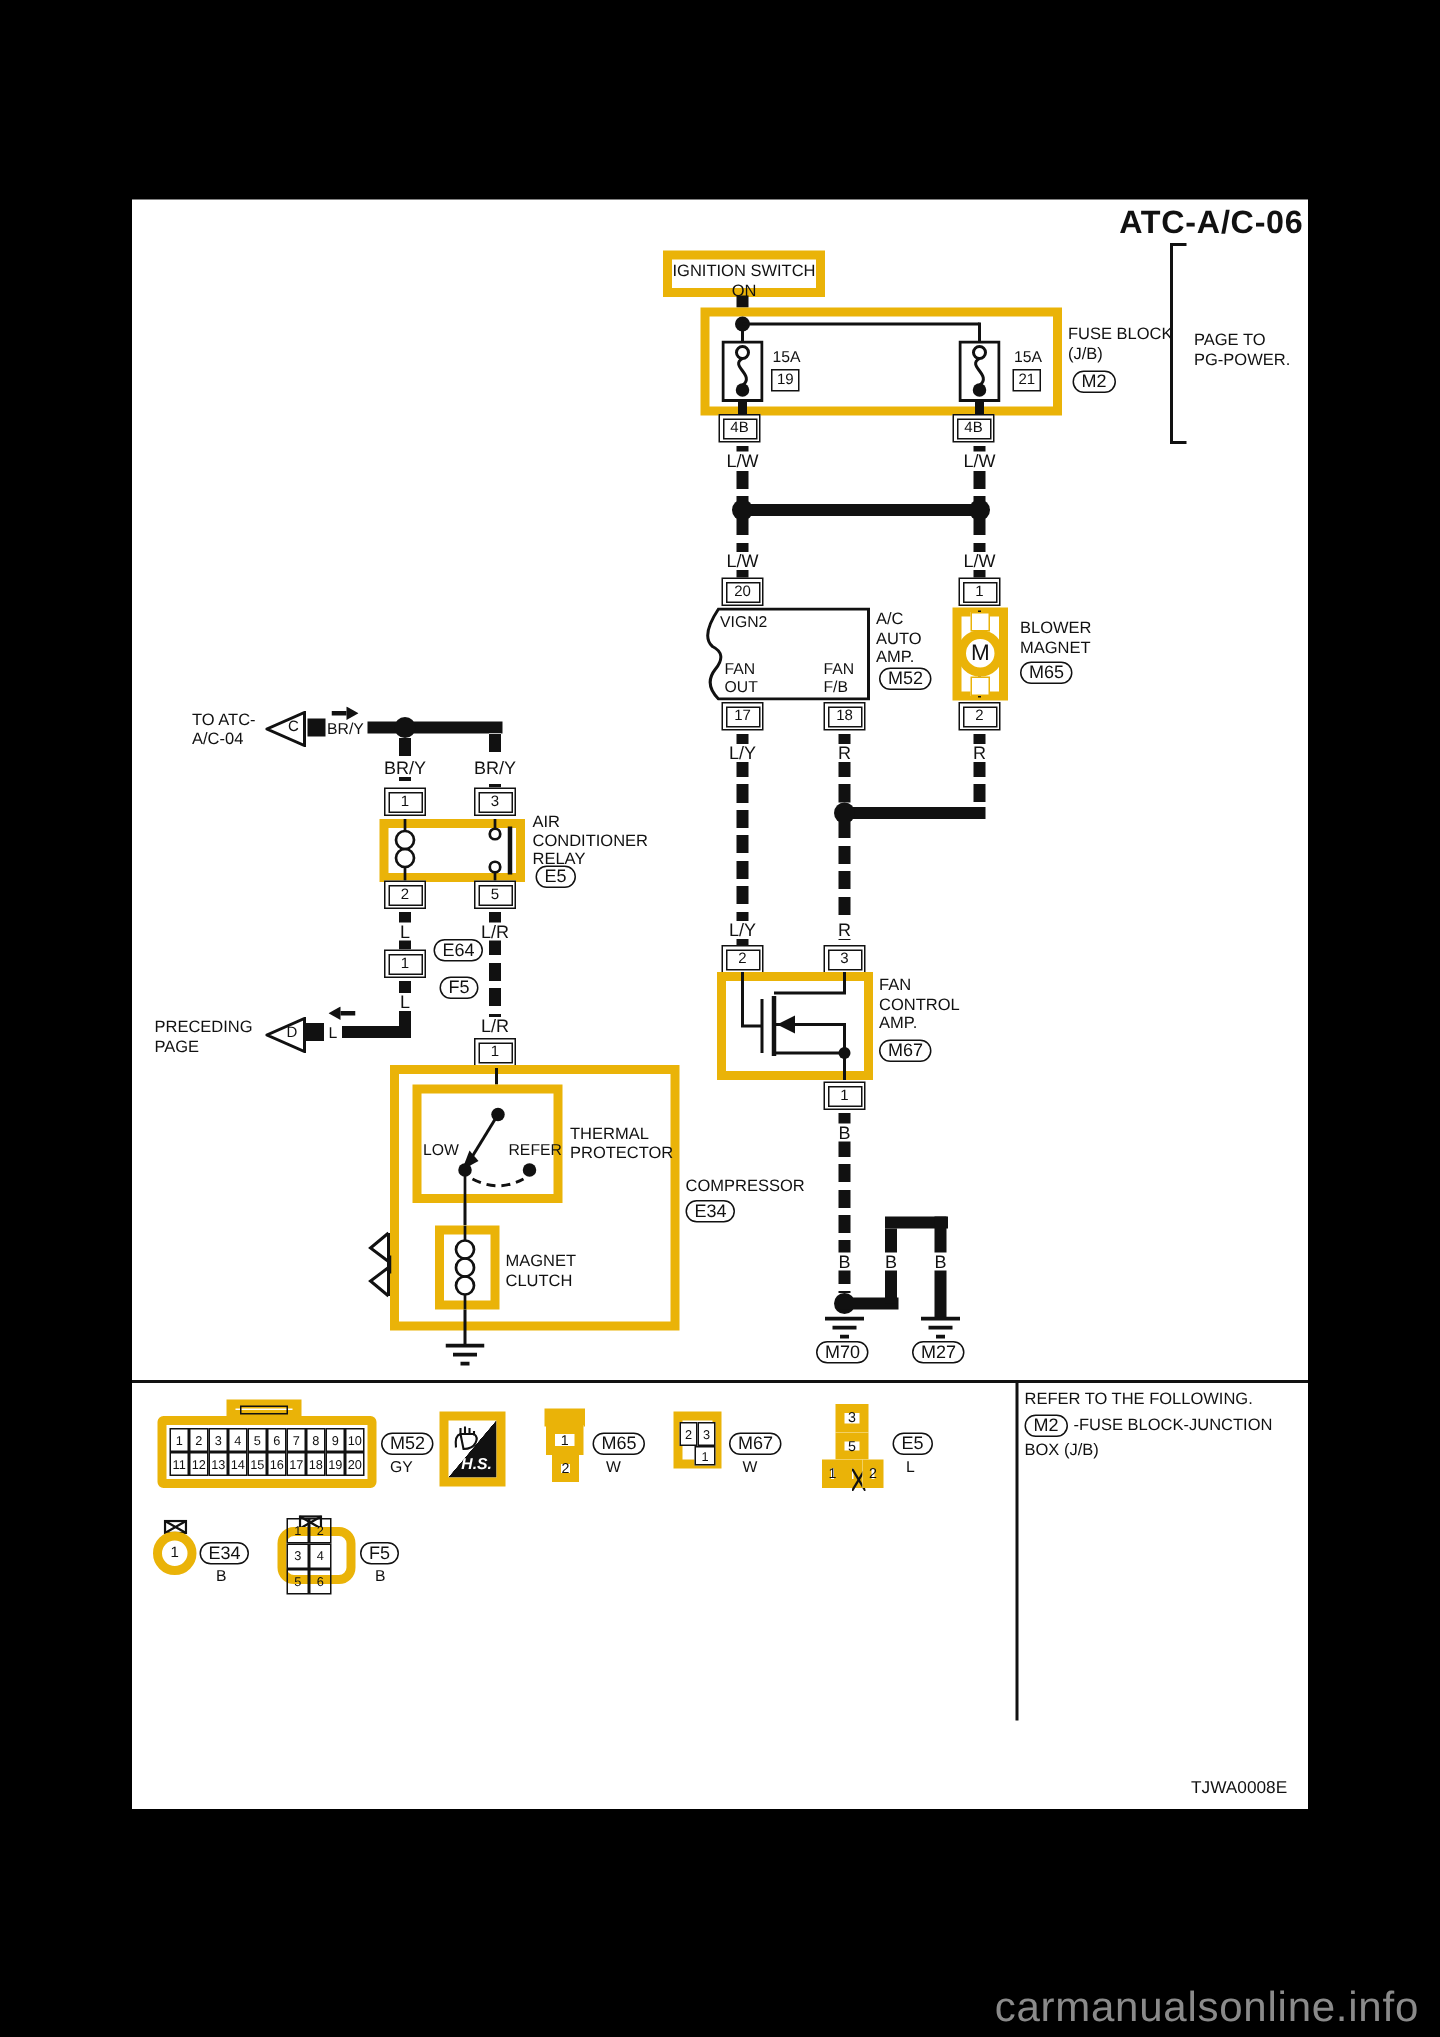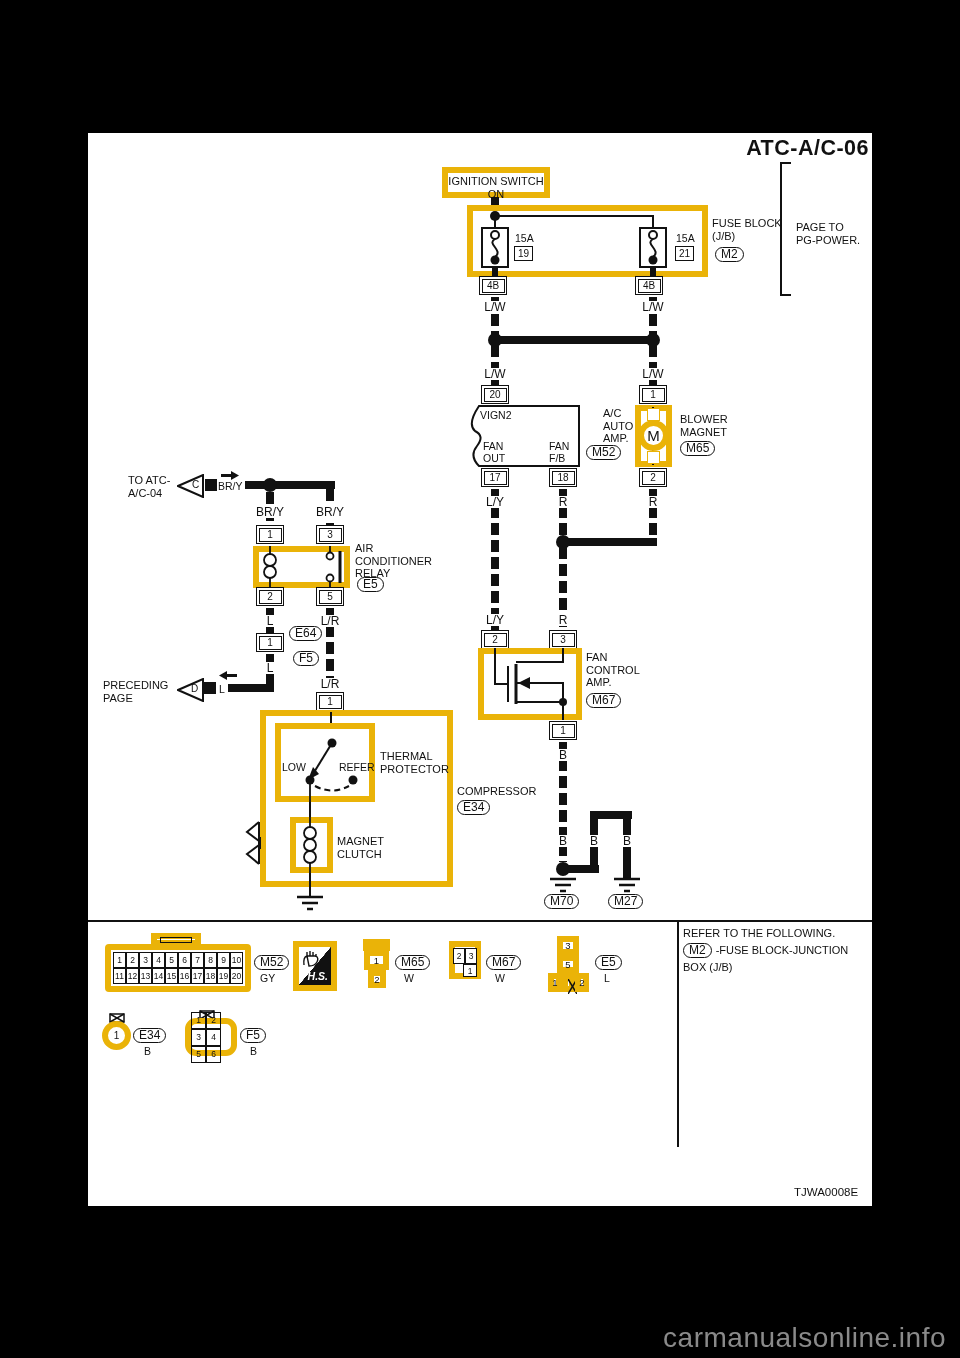--- a/index.html
+++ b/index.html
@@ -92,21 +92,21 @@
       <div class="pi">20</div>
     </div>
   <svg class="a" style="left:382px;top:272px" width="110" height="62">
     <path d="M9,1 H109 V61 H9 Q-1,51 7,41 Q15,31 5,26 Q-3,19 9,1 Z" fill="#fff" stroke="#111" stroke-width="2"></path>
   </svg>
   <div class="a lbl" style="left:392px;top:276px">VIGN2</div>
   <div class="a t" style="left:395px;top:308px;font-size:10.5px;line-height:11.5px">FAN
 OUT</div>
   <div class="a t" style="left:461px;top:308px;font-size:10.5px;line-height:11.5px">FAN
 F/B</div>
-  <div class="a t" style="left:515px;top:274px">A/C
+  <div class="a t" style="left:496px;top:274px">A/C
 AUTO
 AMP.</div>
   <div class="a oval" style="left:498px;top:312px">M52</div>
   <div class="a pw" style="left:393px;top:335px">
       <div class="pi">17</div>
     </div>
   <div class="a pw" style="left:461px;top:335px">
       <div class="pi">18</div>
     </div>
 

